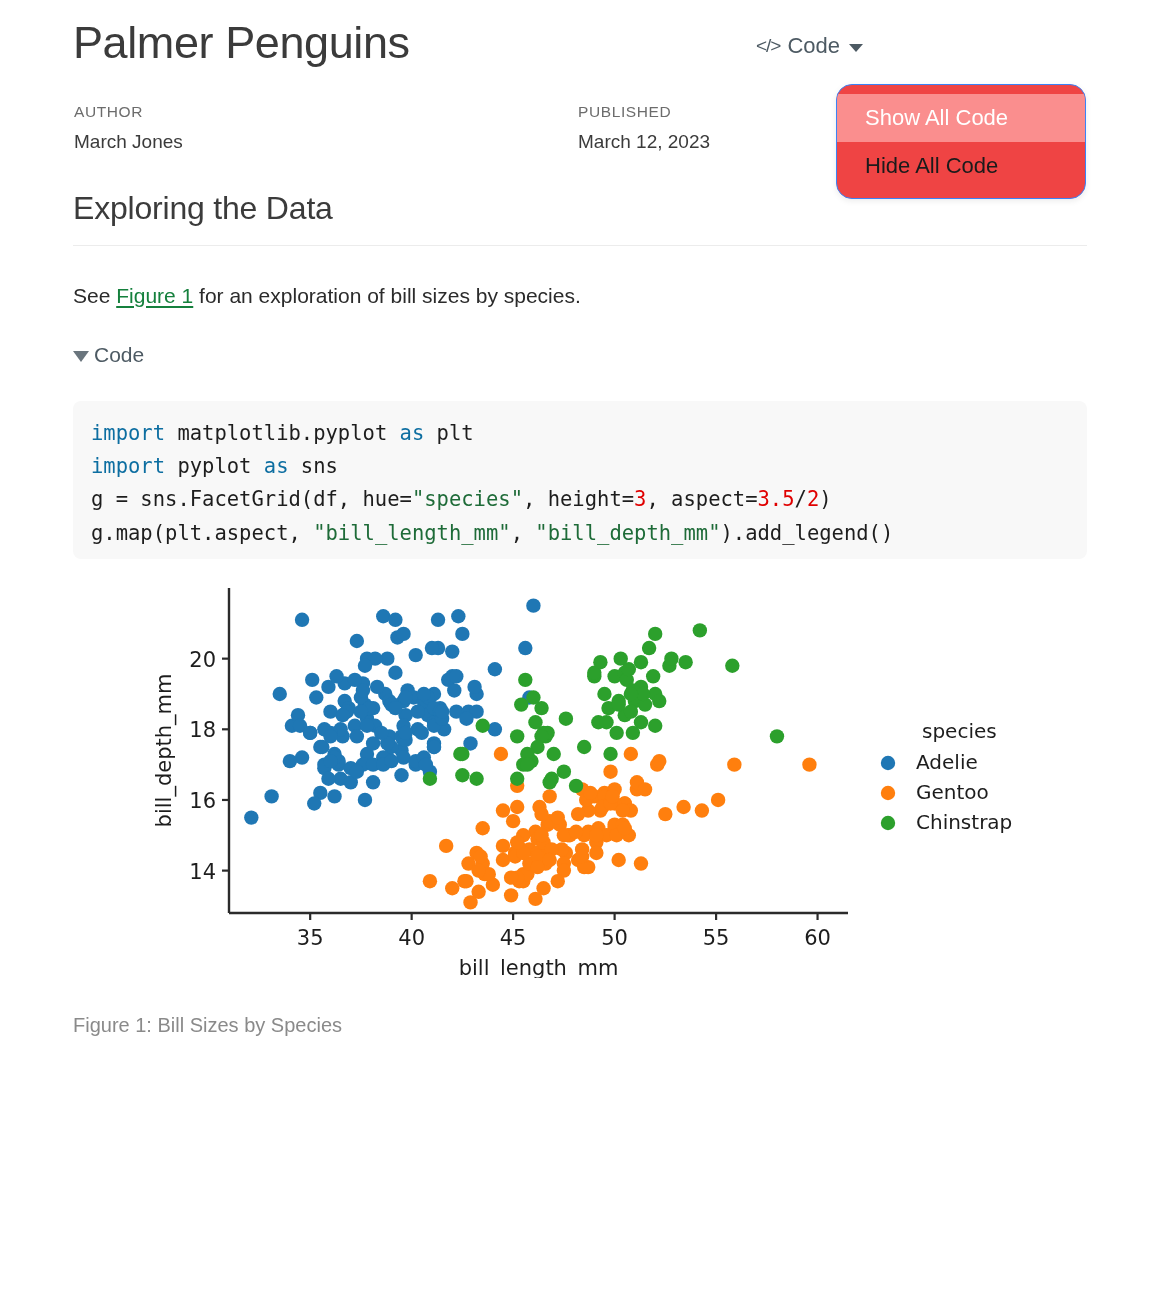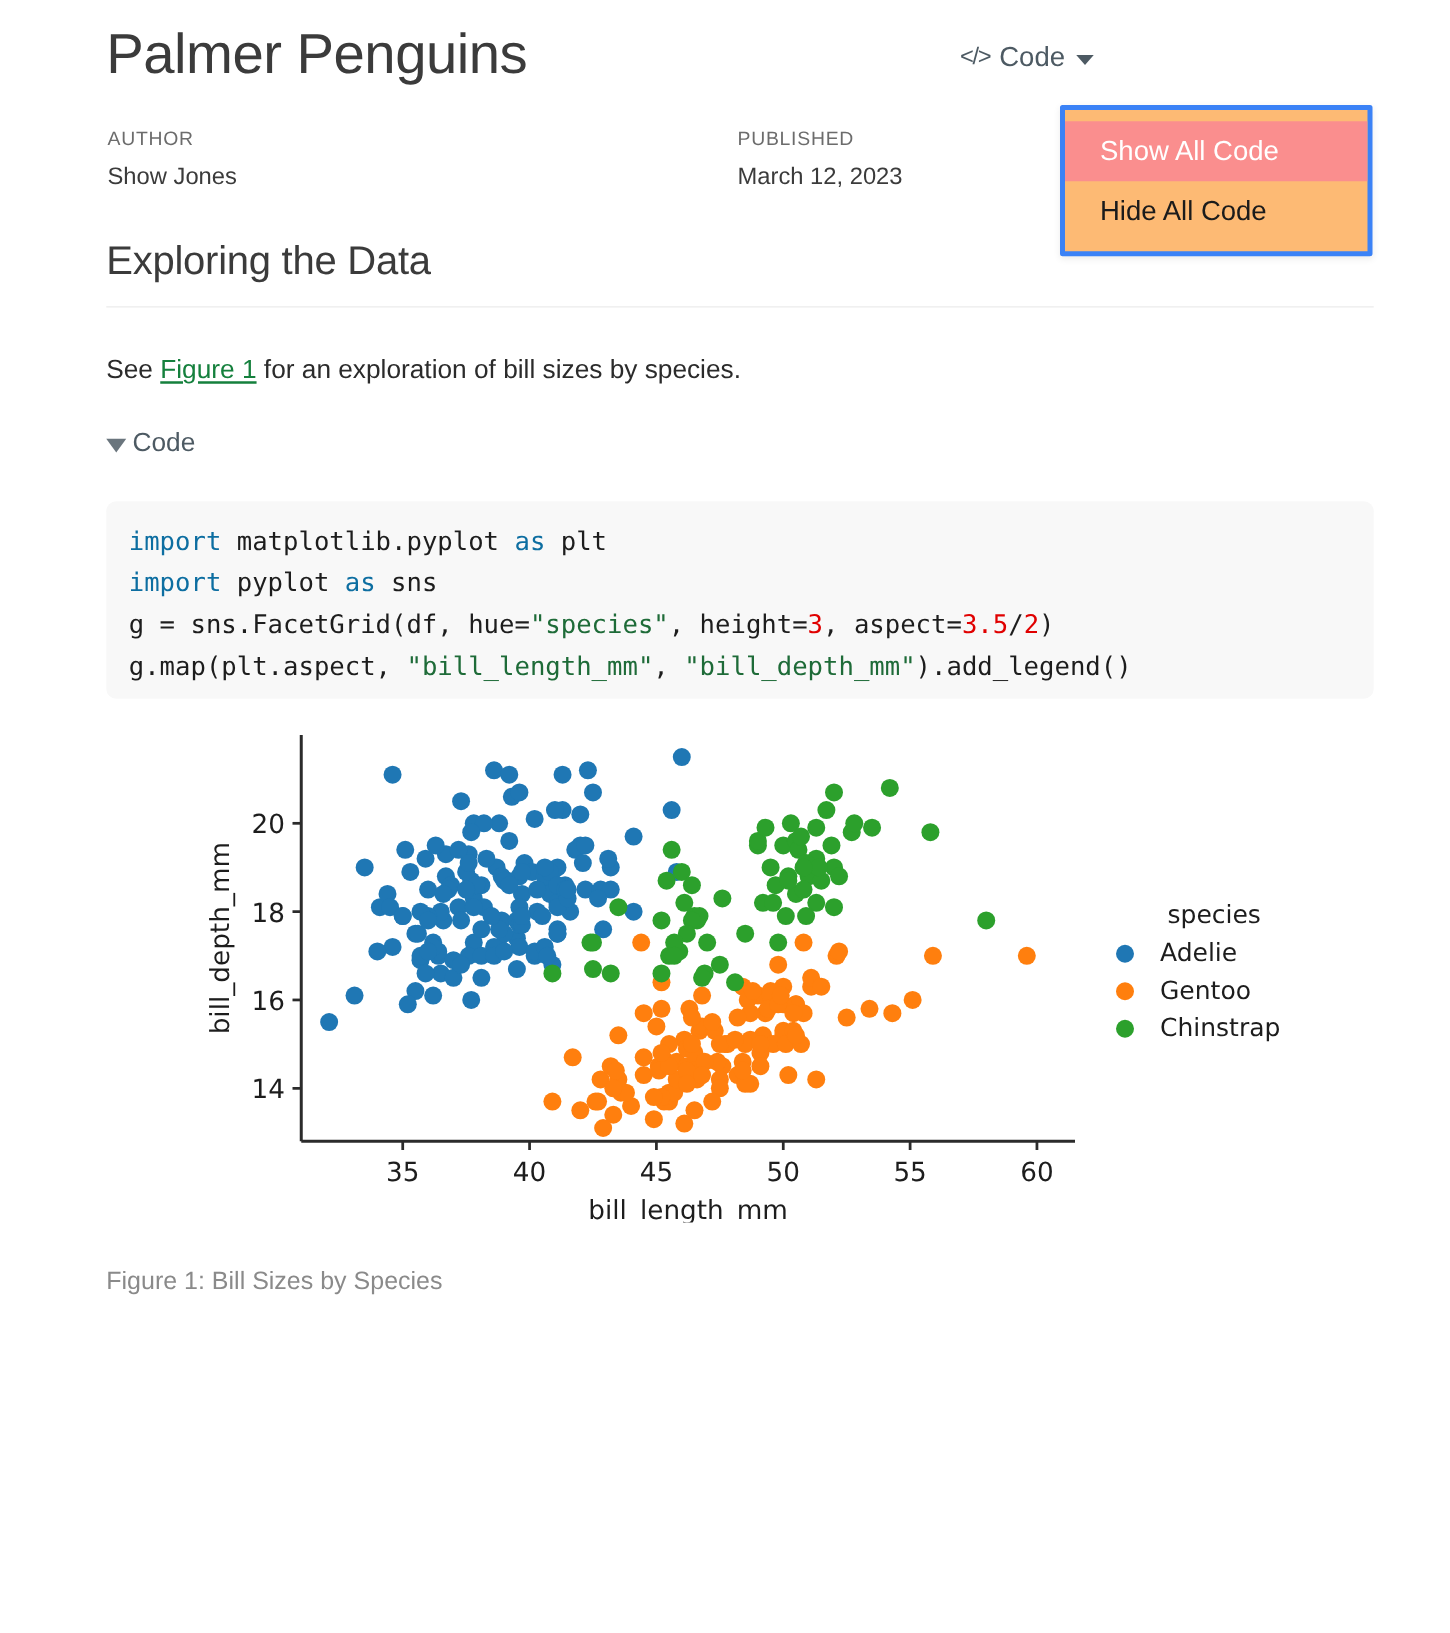--- a/index.html
+++ b/index.html
@@ -11,21 +11,21 @@
     width: 1160px;
     height: 1306px;
     position: relative;
     font-family: "Liberation Sans", sans-serif;
     color: #333333;
     overflow: hidden;
   }
 
   .page {
     position: absolute;
-    left: 12px; top: 0;
+    left: 0; top: 0;
     width: 936px;
     height: 1306px;
   }
 
   
   .title {
     position: absolute;
     left: 73px;
     top: 18px;
     font-size: 45px;
@@ -83,23 +83,23 @@
     border-top: 8px solid #4d5a63;
     margin-left: 2px;
     margin-top: 3px;
   }
 
   .code-menu {
     position: absolute;
     left: 836px;
     top: 84px;
     width: 250px;
-    background: #fdba74;
-    border: 4px solid #3b82f6;
-    border-radius: 2px;
+    background: #ef4444;
+    border: 1px solid #3b82f6;
+    border-radius: 16px;
     box-shadow: 0 2px 6px rgba(0,0,0,0.08);
     padding: 9px 0 9px 0;
     box-sizing: border-box;
     overflow: hidden;
   }
   .code-menu-item {
     font-size: 22px;
     padding: 10px 0 10px 28px;
     color: #1b1b1b;
     cursor: pointer;
@@ -213,21 +213,21 @@
 </style>
 </head>
 <body>
 
 <div class="page">
 
   <div class="title">Palmer Penguins</div>
 
   <div class="meta-author">
     <div class="meta-label">AUTHOR</div>
-    <div class="meta-value">Show Jones</div>
+    <div class="meta-value">March Jones</div>
   </div>
 
   <div class="meta-published">
     <div class="meta-label">PUBLISHED</div>
     <div class="meta-value">March 12, 2023</div>
   </div>
 
   <div class="code-toggle">
     <span class="angle">&lt;/&gt;</span>
     <span>Code</span>

